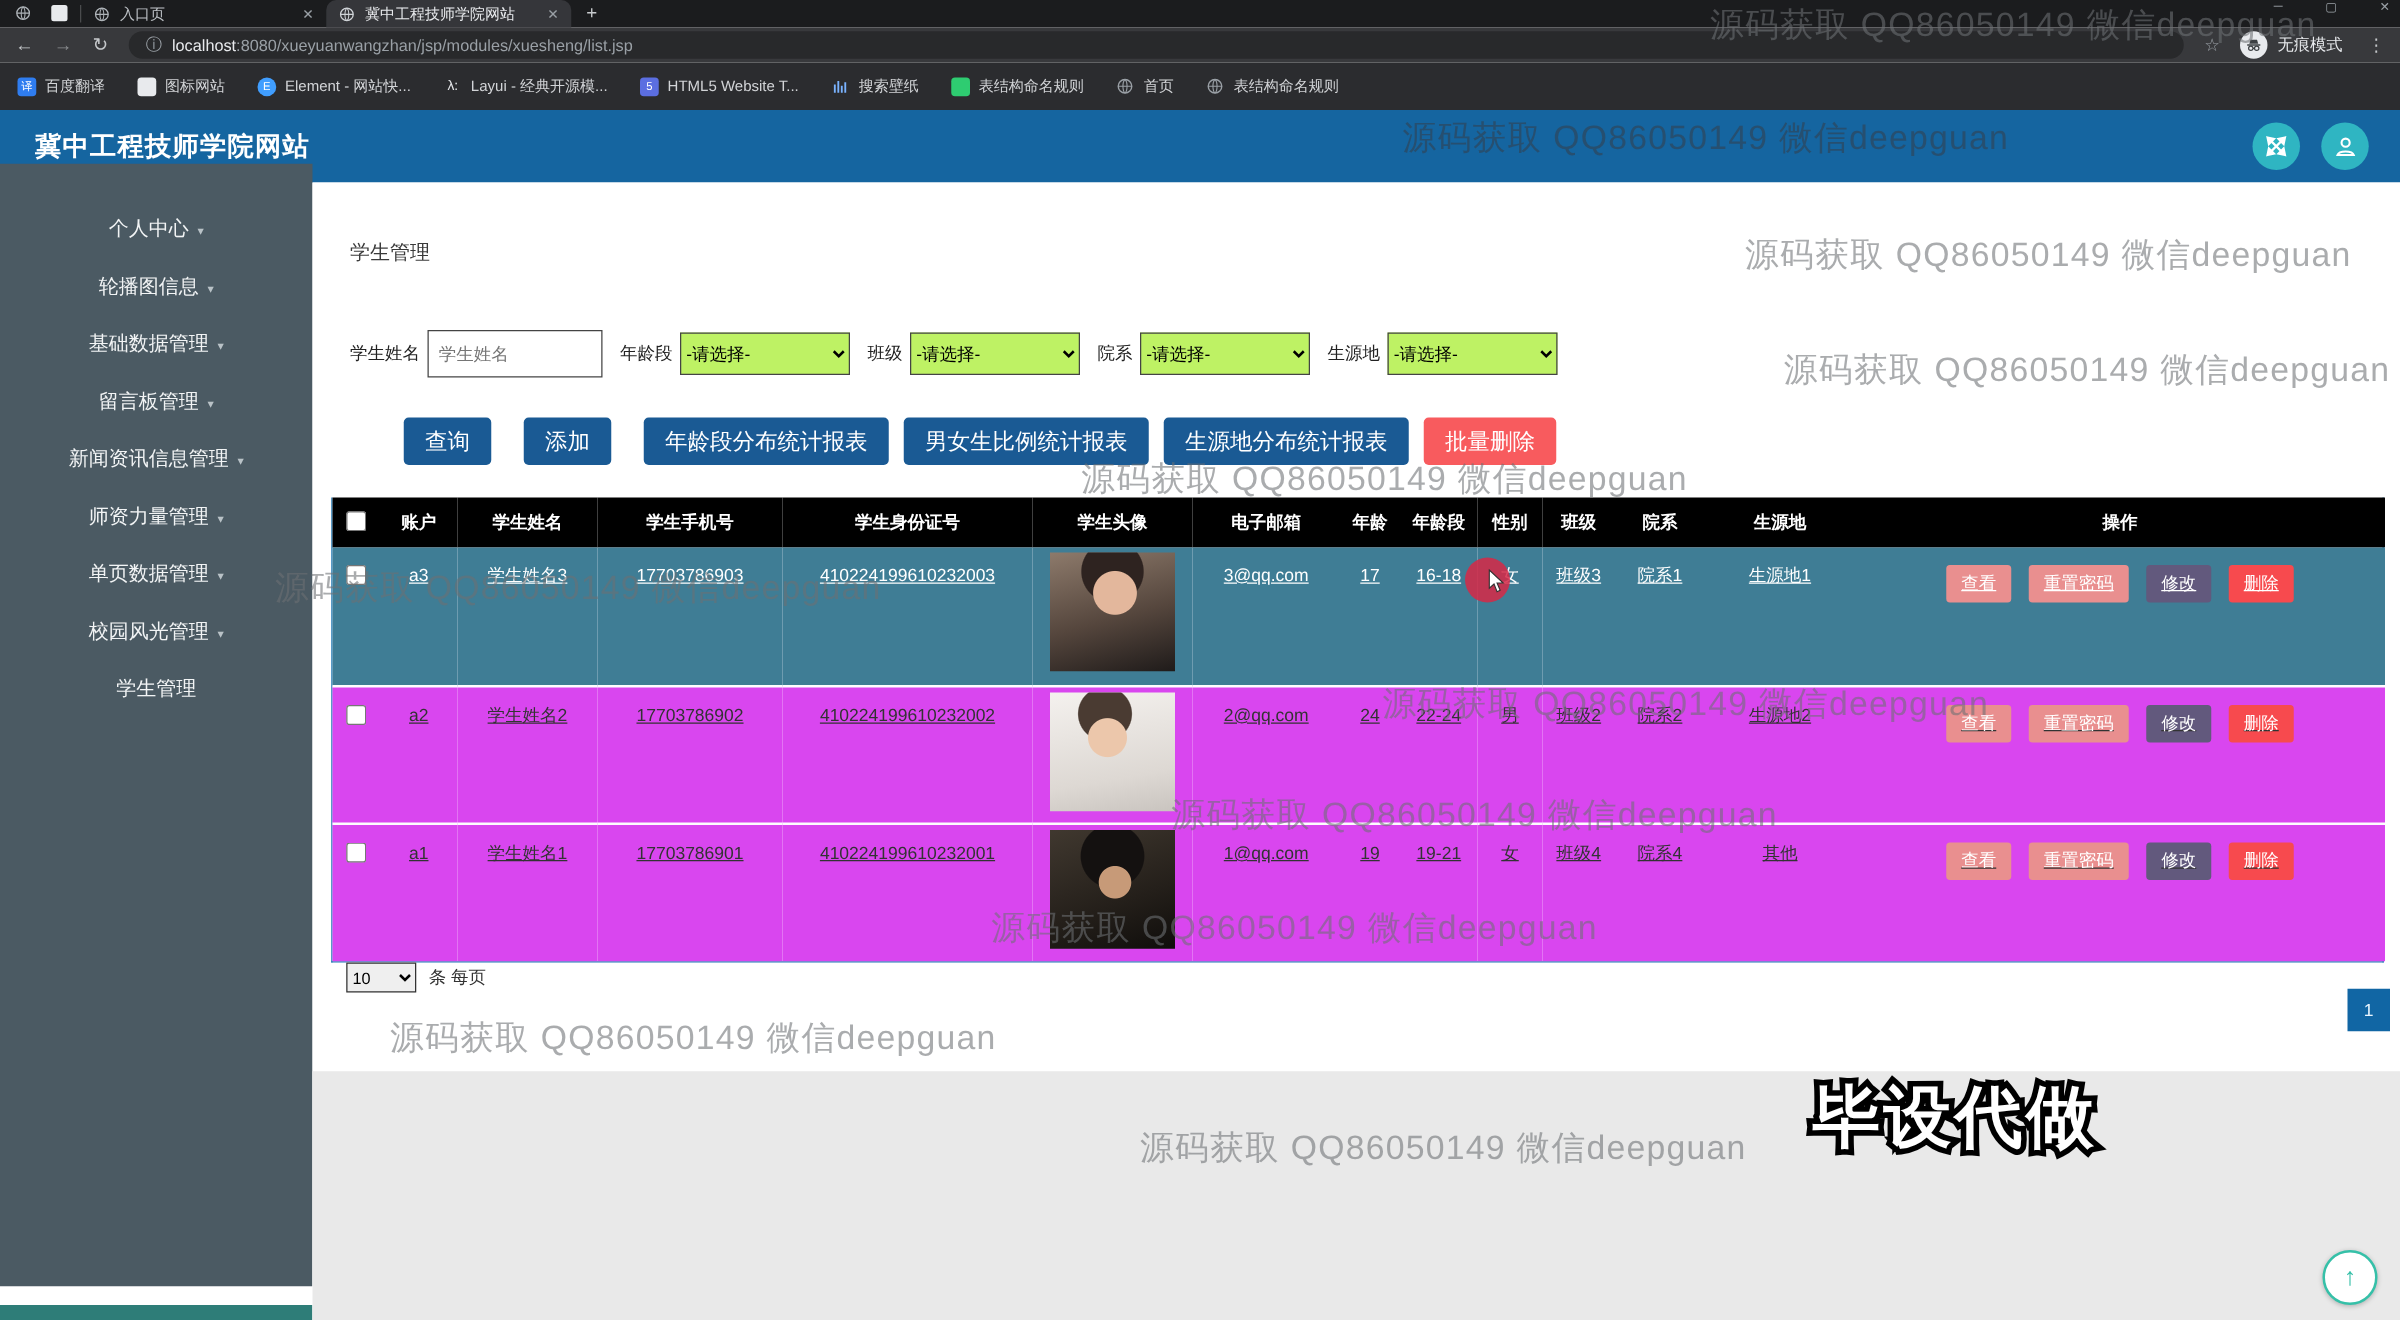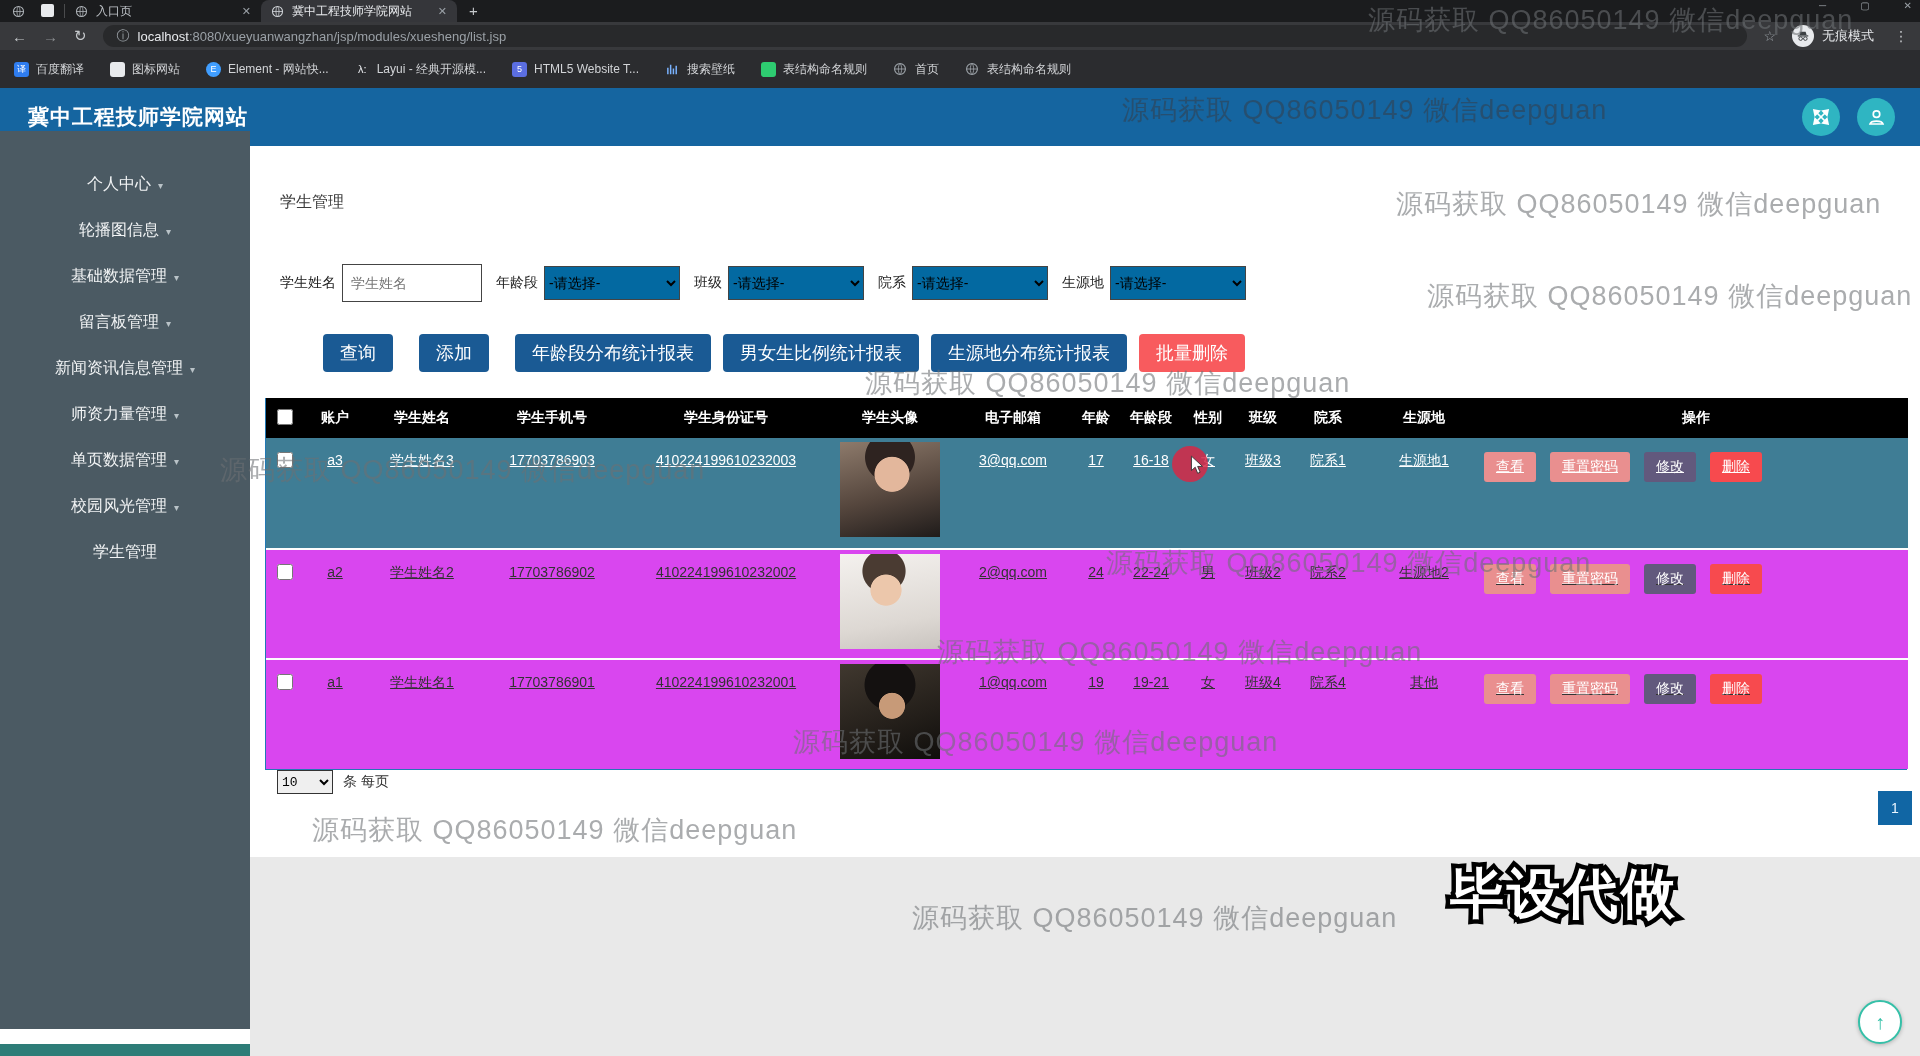--- a/index.html
+++ b/index.html
@@ -58,50 +58,50 @@
 
   
   .content { position:absolute; left:250px; top:146px; width:1670px; height:910px; background:#fff; }
   .graybottom { position:absolute; left:0; top:711px; width:1670px; height:199px; background:#e9e9e9; }
   .pagetitle { position:absolute; left:30px; top:46px; font-size:16px; color:#3a3a3a; }
 
   .filters { position:absolute; left:30px; top:118px; display:flex; align-items:center; }
   .flabel { font-size:14px; color:#222; margin:0 6px 0 14px; white-space:nowrap; }
   .flabel:first-child { margin-left:0; }
   .finput { width:140px; height:38px; border:1px solid #444; background:#fff; padding:0 8px; font-size:14px; font-family:"Liberation Sans",sans-serif; }
-  .fselect { width:136px; height:34px; border:1px solid #444; background:#0369a1; font-size:14px; font-family:"Liberation Sans",sans-serif; }
+  .fselect { width:136px; height:34px; border:1px solid #444; background:#bef264; font-size:14px; font-family:"Liberation Sans",sans-serif; }
 
   .btnrow { position:absolute; left:73px; top:188px; display:flex; align-items:center; }
   .btn { height:38px; padding:0 17px; border:none; border-radius:4px; background:#1a5a94; color:#fff; font-size:18px; font-family:"Liberation Sans",sans-serif; cursor:pointer;text-align:right; }
   .btn.g1 { margin-right:26px; }
   .btn.g2 { margin-right:12px; }
   .btn.red { background:#f85b5e; }
 
   .tablewrap { position:absolute; left:15px; top:252px; width:1642px; border:1px solid #2279b5; border-top:none; }
   table { border-collapse:collapse; width:1640px; table-layout:fixed; }
   thead tr { height:40px; background:#000000; }
   th { color:#fff; font-size:14px; font-weight:bold; text-align:center; }
   tbody tr { vertical-align:top; }
   tr.rowsel { height:111px; background:#3f7d95; color:#fff; }
   tr.rowlight { height:110px; background:#d946ef; color:#333; border-top:2px solid #fdfdfd; }
   td { text-align:center; font-size:14px; padding-top:14px;text-decoration:underline; }
   td.avatarcell { padding-top:4px; }
   .avatar { width:100px; height:95px; margin:0 auto; }
   .av1 { background: radial-gradient(circle at 52% 34%, #e3b79c 0 21%, rgba(0,0,0,0) 22%), radial-gradient(circle at 50% 16%, #2e2320 0 26%, rgba(0,0,0,0) 27%), linear-gradient(165deg,#8d7a6b 0%,#55463d 55%,#1f1b1a 100%); }
   .av2 { background: radial-gradient(circle at 46% 38%, #ecc7ab 0 19%, rgba(0,0,0,0) 20%), radial-gradient(circle at 44% 18%, #4a3b32 0 22%, rgba(0,0,0,0) 23%), linear-gradient(170deg,#f4f1ee 0%,#ddd8d3 70%,#c9c4bf 100%); }
   .av3 { background: radial-gradient(circle at 52% 44%, #c79a78 0 17%, rgba(0,0,0,0) 18%), radial-gradient(circle at 50% 22%, #141110 0 28%, rgba(0,0,0,0) 29%), linear-gradient(160deg,#40382f 0%,#241f1a 60%,#0f0d0b 100%); }
-  .acts { display:flex; justify-content:flex-start; gap:14px; }
+  .acts { display:flex; justify-content:center; gap:14px; }
   .act { height:30px; padding:0 12px; border:none; border-radius:3px; color:#fff; font-size:14px; font-family:"Liberation Sans",sans-serif; cursor:pointer; }
   .act.view, .act.reset { background:#e98f8f; }
   .act.edit { background:#62597d; }
   .act.del { background:#f74a4e; }
   .rowchk { width:16px; height:16px; }
 
   .pagesize { position:absolute; left:27px; top:624px; display:flex; align-items:center; gap:10px; }
-  .psselect { width:56px; height:24px; border:1px solid #333; font-size:13px; font-family:Liberation Mono, monospace; }
+  .psselect { width:56px; height:24px; border:1px solid #333; font-size:13px; font-family:Liberation Sans, sans-serif; }
   .pslabel { font-size:14px; color:#333; }
   .pagebtn { position:absolute; left:1628px; top:645px; width:34px; height:34px; background:#1166a4; color:#eaf6ff; font-size:14px; display:flex; align-items:center; justify-content:center; }
 
   
   .wm { position:absolute; font-size:27px; letter-spacing:1px; color:rgba(108,112,116,0.58); white-space:nowrap; z-index:40; pointer-events:none; }
   .wm.ondark { color:rgba(52,62,72,0.55); }
   .thesis { position:absolute; left:1450px; top:858px; font-size:54px; font-weight:900; color:#fff; -webkit-text-stroke:9px #000; paint-order:stroke fill; text-shadow:0 0 2px #000; letter-spacing:3px; z-index:45; }
   .cursor-ring { position:absolute; left:1172px; top:446px; width:36px; height:36px; border-radius:50%; background:rgba(215,40,70,0.85); z-index:46; }
   .cursor-arrow { position:absolute; left:1188px; top:455px; z-index:47; }
   .backtop { position:absolute; left:1858px; top:1000px; width:44px; height:44px; border-radius:50%; background:#fff; border:2px solid #35c0a8; display:flex; align-items:center; justify-content:center; color:#35c0a8; font-size:20px; font-weight:bold; box-shadow:0 1px 4px rgba(0,0,0,0.25); z-index:46; }

